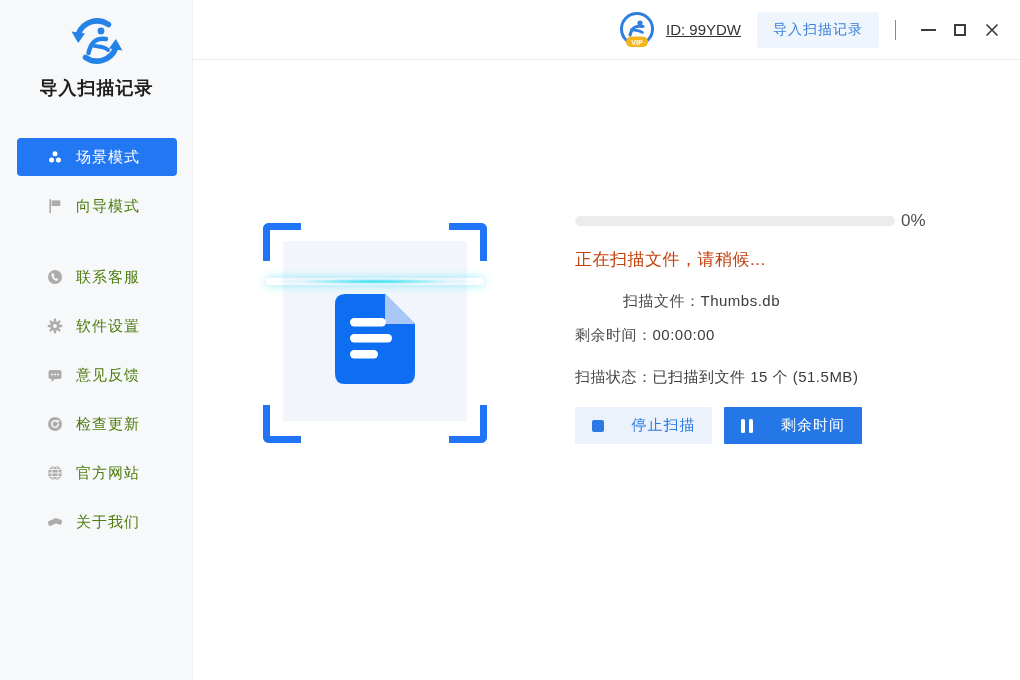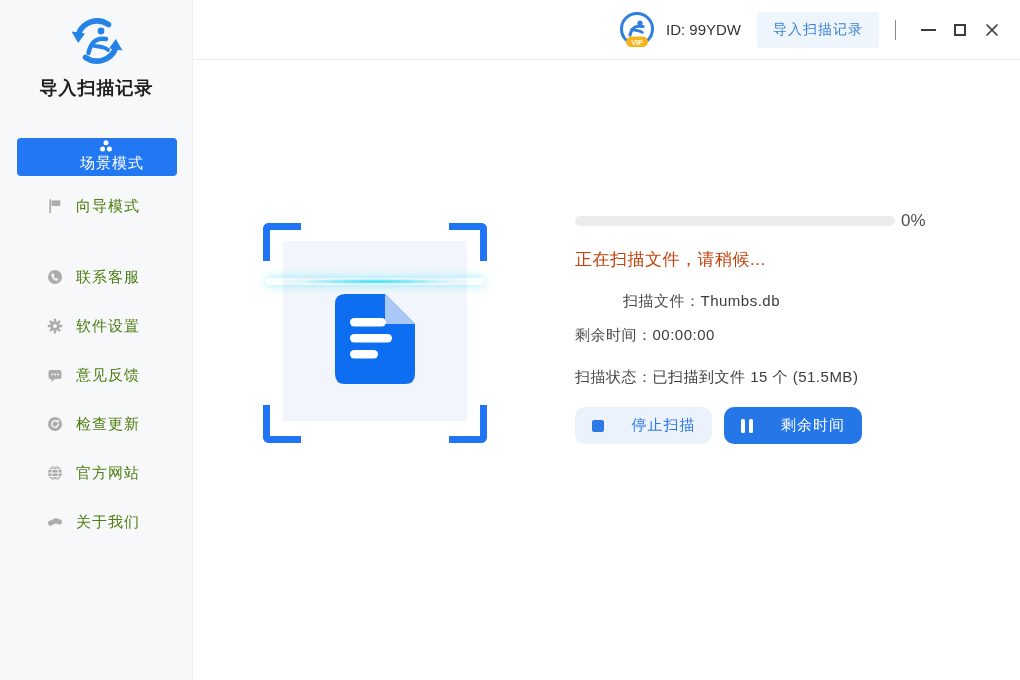--- a/index.html
+++ b/index.html
@@ -12,35 +12,35 @@
              background:#f7f8fa; border-right:1px solid #f0f0f0; }
   .brand { position:absolute; top:12px; left:0; width:193px; text-align:center; }
   .brand svg { display:block; margin:0 auto; }
   .brand-title { margin-top:6px; font-size:18px; font-weight:bold; color:#1f1f1f; letter-spacing:1px; }
 
   .nav { position:absolute; top:138px; left:17px; width:160px; }
   .nav-item { display:flex; align-items:center; height:38px; padding-left:30px;
               border-radius:4px; cursor:pointer; }
   .nav-item .nicon { width:16px; height:16px; margin-right:13px; flex:0 0 16px; }
   .nav-item .nlabel { font-size:15px; color:#4d7c0f; letter-spacing:1px; }
-  .nav-item.active { background:#2277f3;flex-direction:column; }
+  .nav-item.active { background:#2277f3; }
   .nav-item.active .nlabel { color:#fff; }
   .nav-item + .nav-item { margin-top:11px; }
   .nav-item.group-gap { margin-top:33px; }
 
   .version-badge { position:absolute; left:10px; bottom:11px; width:172px; height:32px;
                    background:#f1f1f2; border-radius:4px; display:flex; align-items:center;
                    justify-content:center; font-size:12px; color:#c3c4c6; }
 
   
   .header { position:absolute; left:193px; top:0; width:827px; height:60px; background:#fff;
             border-bottom:1px solid #ededee; display:flex; align-items:center;
             justify-content:flex-end; padding-right:14px; }
   .avatar { position:relative; width:38px; height:38px; cursor:pointer; }
-  .user-id { font-size:15px; color:#333; margin-left:10px; }
+  .user-id { font-size:15px; color:#333; margin-left:10px;text-decoration:underline; }
   .import-btn { margin-left:16px; height:36px; padding:0 16px; background:#eef5fd; color:#3a80d9;
                 font-size:14px; border:none; border-radius:3px; cursor:pointer;
                 display:flex; align-items:center; letter-spacing:1px;font-family:Liberation Serif, serif; }
   .hdr-divider { width:1px; height:20px; background:#8a8a8a; margin:0 14px 0 16px; }
   .win-btn { width:28px; height:30px; display:flex; align-items:center; justify-content:center;
              background:none; border:none; cursor:pointer; margin-left:4px; }
   .min-glyph { width:15px; height:2px; background:#3c3c3c; }
   .max-glyph { width:12px; height:12px; border:2px solid #3c3c3c; }
 
   
@@ -59,21 +59,21 @@
   
   .progress-track { position:absolute; left:575px; top:216px; width:320px; height:10px;
                     background:#ececec; border-radius:5px; overflow:hidden; }
   .progress-fill { height:100%; width:0%; background:#2277f3; border-radius:5px; }
   .progress-pct { position:absolute; left:901px; top:211px; font-size:17px; color:#4f4f4f; }
   .scan-message { position:absolute; left:575px; top:248px; font-size:17px; color:#c2410c; letter-spacing:0.5px; }
   .detail-row { position:absolute; left:575px; font-size:15px; color:#4a4a4a; letter-spacing:0.5px; }
   .detail-row .dvalue { color:#3c3c3c; }
   .row-file { top:292px;margin-left:48px; } .row-time { top:326px; } .row-status { top:368px; }
 
-  .action-btn { position:absolute; top:407px; height:37px; border:none; border-radius:10px;
+  .action-btn { position:absolute; top:407px; height:37px; border:none; border-radius:1px;
                 display:flex; align-items:center; justify-content:center; gap:28px;
                 font-size:15px; letter-spacing:1px; cursor:pointer;
                 font-family:"Liberation Sans","DejaVu Sans",sans-serif; }
   .stop-btn { left:575px; width:137px; background:#ebf2fc; color:#2b79e3; }
   .stop-glyph { width:12px; height:12px; background:#2b79e3; border-radius:2px; }
   .pause-btn { left:724px; width:138px; background:#2577e8; color:#fff; }
   .pause-glyph { display:flex; gap:4px; }
   .pause-glyph i { display:block; width:4px; height:14px; background:#fff; border-radius:1.5px; }
 
   

